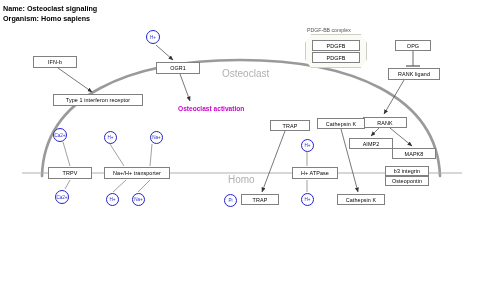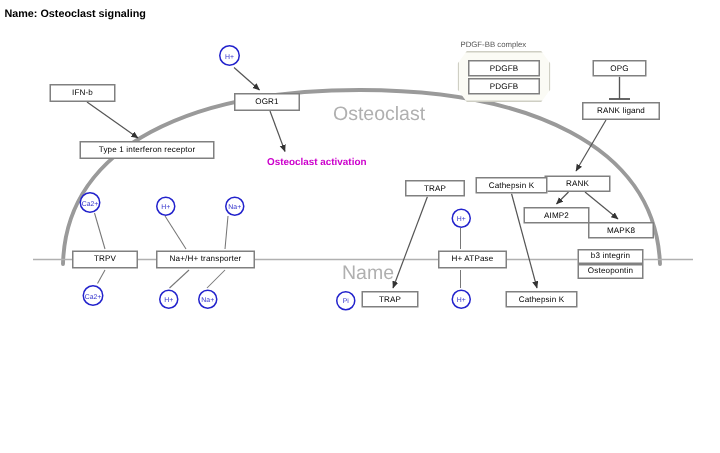--- a/index.html
+++ b/index.html
@@ -59,21 +59,21 @@
     font-size: 4.6px;
     display: flex;
     align-items: center;
     justify-content: center;
     text-align: center;
     white-space: nowrap;
   }
   .celllabel {
     position: absolute;
     color: #b0b0b0;
-    font-size: 13px;
+    font-size: 10px;
     white-space: nowrap;
   }
   .phenotype {
     position: absolute;
     color: #cc00cc;
     font-size: 6.6px;
     font-weight: bold;
     white-space: nowrap;
   }
   .complexlabel {
@@ -90,20 +90,21 @@
     clip-path: polygon(10% 0, 90% 0, 100% 25%, 100% 75%, 90% 100%, 10% 100%, 0 75%, 0 25%);
   }
 </style>
 </head>
 <body>
 
 <div id="canvas">
 
   <div id="header">
     <div>Name: Osteoclast signaling</div>
+    <div>Organism: Homo sapiens</div>
   </div>
 
   <svg id="wires" viewBox="0 0 480 302">
     <defs>
       <marker id="arw" markerWidth="7" markerHeight="7" refX="5.6" refY="2.6" orient="auto">
         <path d="M0,0 L6,2.6 L0,5.2 z" fill="#333333"></path>
       </marker>
     </defs>
 
     <path d="M 42,176 C 44,96 130,60 240,60 C 350,60 437,96 440,176" fill="none" stroke="#9a9a9a" stroke-width="2.6" stroke-linecap="round"></path>
@@ -135,21 +136,21 @@
     <line x1="110" y1="144" x2="124" y2="166" stroke="#777" stroke-width="0.7"></line>
     <line x1="152" y1="144" x2="150" y2="166" stroke="#777" stroke-width="0.7"></line>
     <line x1="113" y1="192" x2="126" y2="180" stroke="#777" stroke-width="0.7"></line>
     <line x1="138" y1="192" x2="150" y2="180" stroke="#777" stroke-width="0.7"></line>
 
     <line x1="307" y1="152" x2="307" y2="166" stroke="#777" stroke-width="0.7"></line>
     <line x1="307" y1="192" x2="307" y2="180" stroke="#777" stroke-width="0.7"></line>
   </svg>
 
   <div class="celllabel" style="left:222px; top:68px;">Osteoclast</div>
-  <div class="celllabel" style="left:228px; top:174px;">Name</div>
+  <div class="celllabel" style="left:228px; top:174px;">Homo</div>
   <div class="phenotype" style="left:178px; top:105px;">Osteoclast activation</div>
 
   <div class="complexshape" style="left:305px; top:34px; width:62px; height:34px;"></div>
   <div class="complexlabel" style="left:307px; top:27px;">PDGF-BB complex</div>
 
   <div id="nodes-layer">
       <div class="node" style="left: 33px; top: 56px; width: 44px; height: 12px;">IFN-b</div>
       <div class="node" style="left: 53px; top: 94px; width: 90px; height: 12px;">Type 1 interferon receptor</div>
       <div class="node" style="left: 156px; top: 62px; width: 44px; height: 12px;">OGR1</div>
       <div class="node" style="left: 312px; top: 40px; width: 48px; height: 11px;">PDGFB</div>

